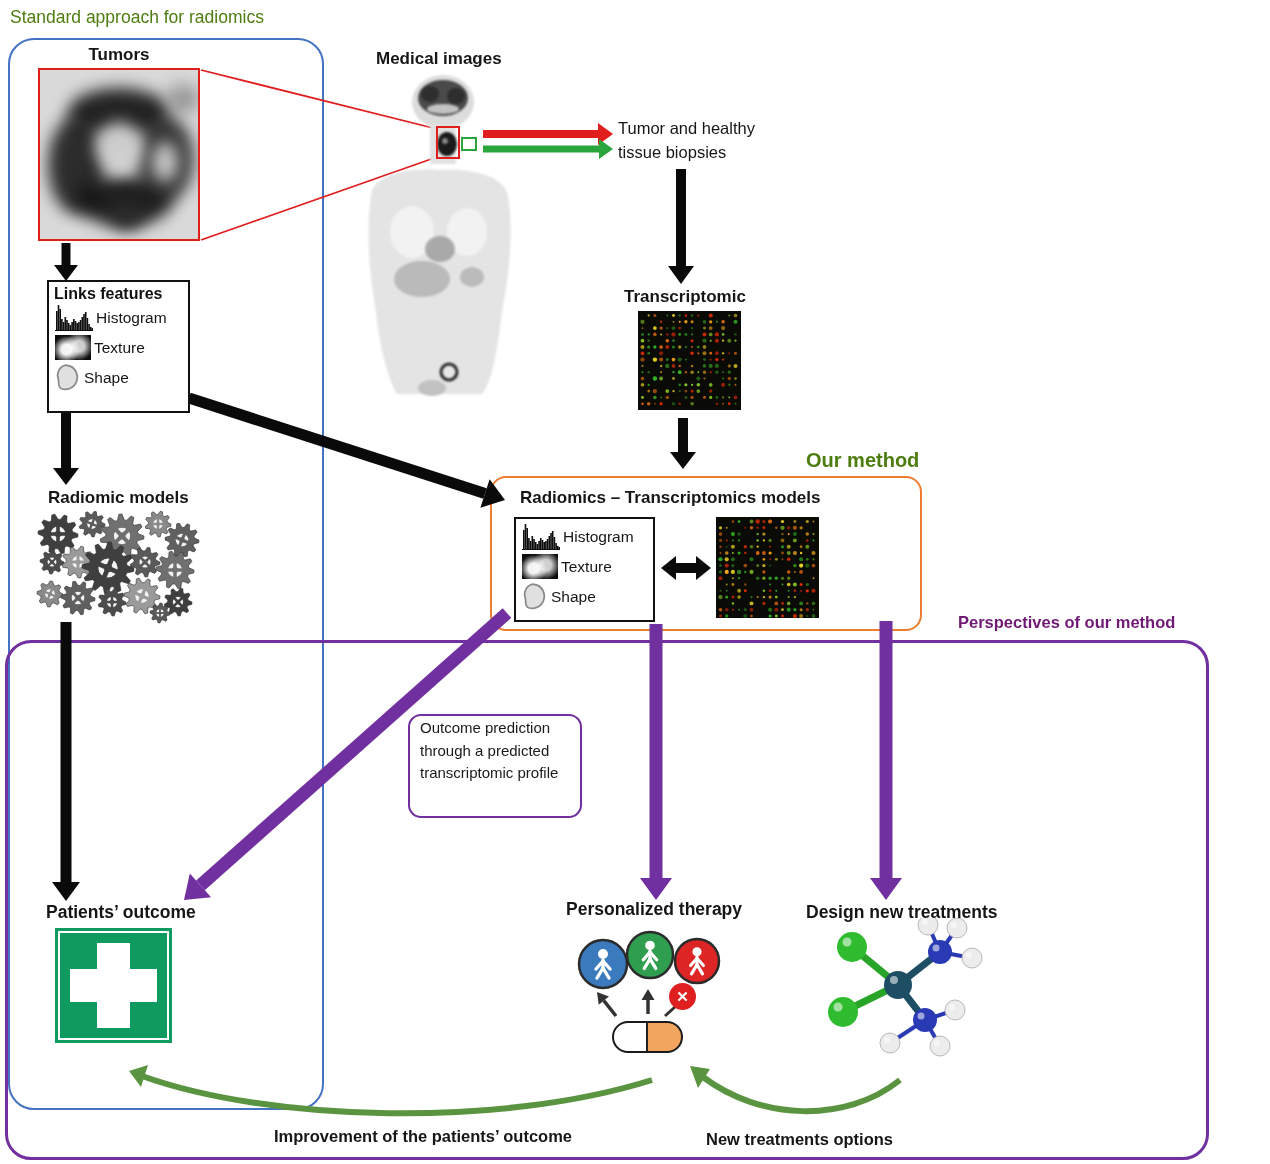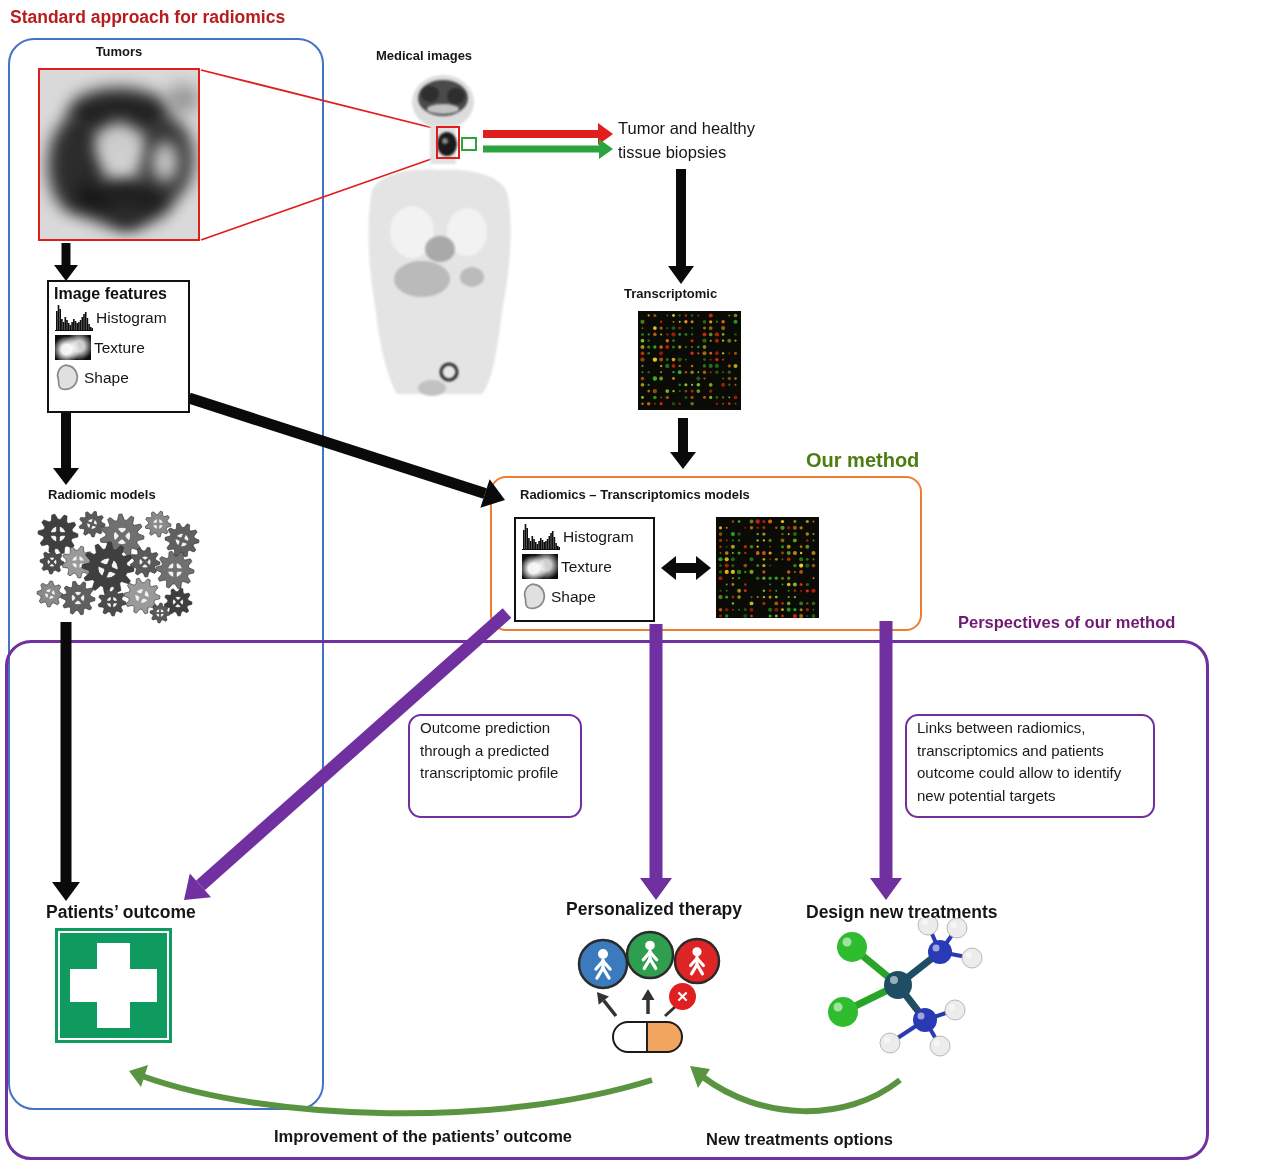--- a/index.html
+++ b/index.html
@@ -1,21 +1,21 @@
 <!DOCTYPE html>
 <html><head>
 <meta charset="utf-8">
 <style>
   html,body{margin:0;padding:0;background:#fff;}
   .canvas{position:relative;width:1270px;height:1164px;background:#fff;
           font-family:"Liberation Sans",sans-serif;overflow:hidden;}
   .abs{position:absolute;}
-  .t{position:absolute;color:#161616;font-size:13px;line-height:1.3;}
+  .t{position:absolute;color:#161616;font-size:17px;line-height:1.3;}
   .bold{font-weight:700;}
-  .title-blue{color:#b91c1c;font-weight:700;font-size:17.5px;}
+  .title-blue{color:#4d7c0f;font-weight:400;font-size:17.5px;}
   .orange-t{color:#4d7c0f;font-weight:700;font-size:20px;}
   .purple-t{color:#701a75;font-weight:700;font-size:16.5px;}
   .box-blue{position:absolute;left:8px;top:38px;width:312px;height:1068px;
             border:2.5px solid #4472C4;border-radius:26px;}
   .box-purple{position:absolute;left:5px;top:640px;width:1198px;height:514px;
             border:3px solid #7030A0;border-radius:26px;}
   .box-orange{position:absolute;left:490px;top:476px;width:428px;height:151px;
             border:2.5px solid #ED7D31;border-radius:16px;}
   .pbox{position:absolute;border:2.5px solid #7030A0;border-radius:13px;background:#fff;
         font-size:15px;color:#1a1a1a;line-height:1.5;padding:1px 10px;box-sizing:border-box;}
@@ -478,21 +478,21 @@
       <circle cx="97.5" cy="42.3" r="1.09" fill="#8BC926" opacity="0.59"></circle>
       <circle cx="97.5" cy="48.6" r="1.78" fill="#E06A10" opacity="0.69"></circle>
       <circle cx="97.5" cy="61.2" r="0.91" fill="#F2A615" opacity="0.88"></circle>
       <circle cx="97.5" cy="73.8" r="2.05" fill="#D92B04" opacity="0.77"></circle>
       <circle cx="97.5" cy="86.4" r="1.84" fill="#2F7E1D" opacity="0.77"></circle>
       <circle cx="97.5" cy="92.7" r="0.91" fill="#2F7E1D" opacity="0.95"></circle>
       <circle cx="97.5" cy="99.0" r="1.90" fill="#2F7E1D" opacity="0.73"></circle>
     </svg>
 
   <div class="featbox" style="left:47px;top:280px;width:143px;height:133px">
-    <div class="feat-title">Image features</div>
+    <div class="feat-title">Links features</div>
     <div class="feat-row">
       <svg class="hist-icon" width="38" height="26" viewBox="0 0 38 26">
           <rect x="1.0" y="6" width="1.6" height="20" fill="#0d0d0d"></rect>
           <rect x="2.7" y="0" width="1.6" height="26" fill="#0d0d0d"></rect>
           <rect x="4.4" y="4" width="1.6" height="22" fill="#0d0d0d"></rect>
           <rect x="6.1" y="14" width="1.6" height="12" fill="#0d0d0d"></rect>
           <rect x="7.8" y="17" width="1.6" height="9" fill="#0d0d0d"></rect>
           <rect x="9.5" y="12" width="1.6" height="14" fill="#0d0d0d"></rect>
           <rect x="11.2" y="15" width="1.6" height="11" fill="#0d0d0d"></rect>
           <rect x="12.9" y="18" width="1.6" height="8" fill="#0d0d0d"></rect>
@@ -692,21 +692,20 @@
       <circle cx="130" cy="103" r="4.5" fill="#f2f2f2"></circle>
       <circle cx="130" cy="103" r="4.5" fill="none" stroke="#5a5a5a" stroke-width="1.6"></circle>
       <circle cx="130" cy="103" r="1.6" fill="#5a5a5a"></circle>
       <line x1="130" y1="103" x2="134.5" y2="103" stroke="#5a5a5a" stroke-width="1.7999999999999998"></line>
       <line x1="130" y1="103" x2="130" y2="107.5" stroke="#5a5a5a" stroke-width="1.7999999999999998"></line>
       <line x1="130" y1="103" x2="125.5" y2="103" stroke="#5a5a5a" stroke-width="1.7999999999999998"></line>
       <line x1="130" y1="103" x2="130" y2="98.5" stroke="#5a5a5a" stroke-width="1.7999999999999998"></line>
     </svg>
 
   <div class="pbox" style="left:408px;top:714px;width:174px;height:104px">Outcome prediction through a predicted transcriptomic profile</div>
-  <div class="pbox" style="left:905px;top:714px;width:250px;height:104px">Links between radiomics, transcriptomics and patients outcome could allow to identify new potential targets</div>
 
   <div class="cross">
     <div class="cross-inner"></div>
       <div class="cross-v"></div>
       <div class="cross-h"></div>
   </div>
 
   <svg id="persons-svg" class="abs" style="left:560px;top:925px" width="170" height="68" viewBox="0 0 170 68">
       <circle cx="43" cy="39" r="24" fill="#3A7ABD" stroke="#2b2b2b" stroke-width="2.5"></circle>
       <circle cx="43" cy="29" r="5" fill="#fff"></circle>

